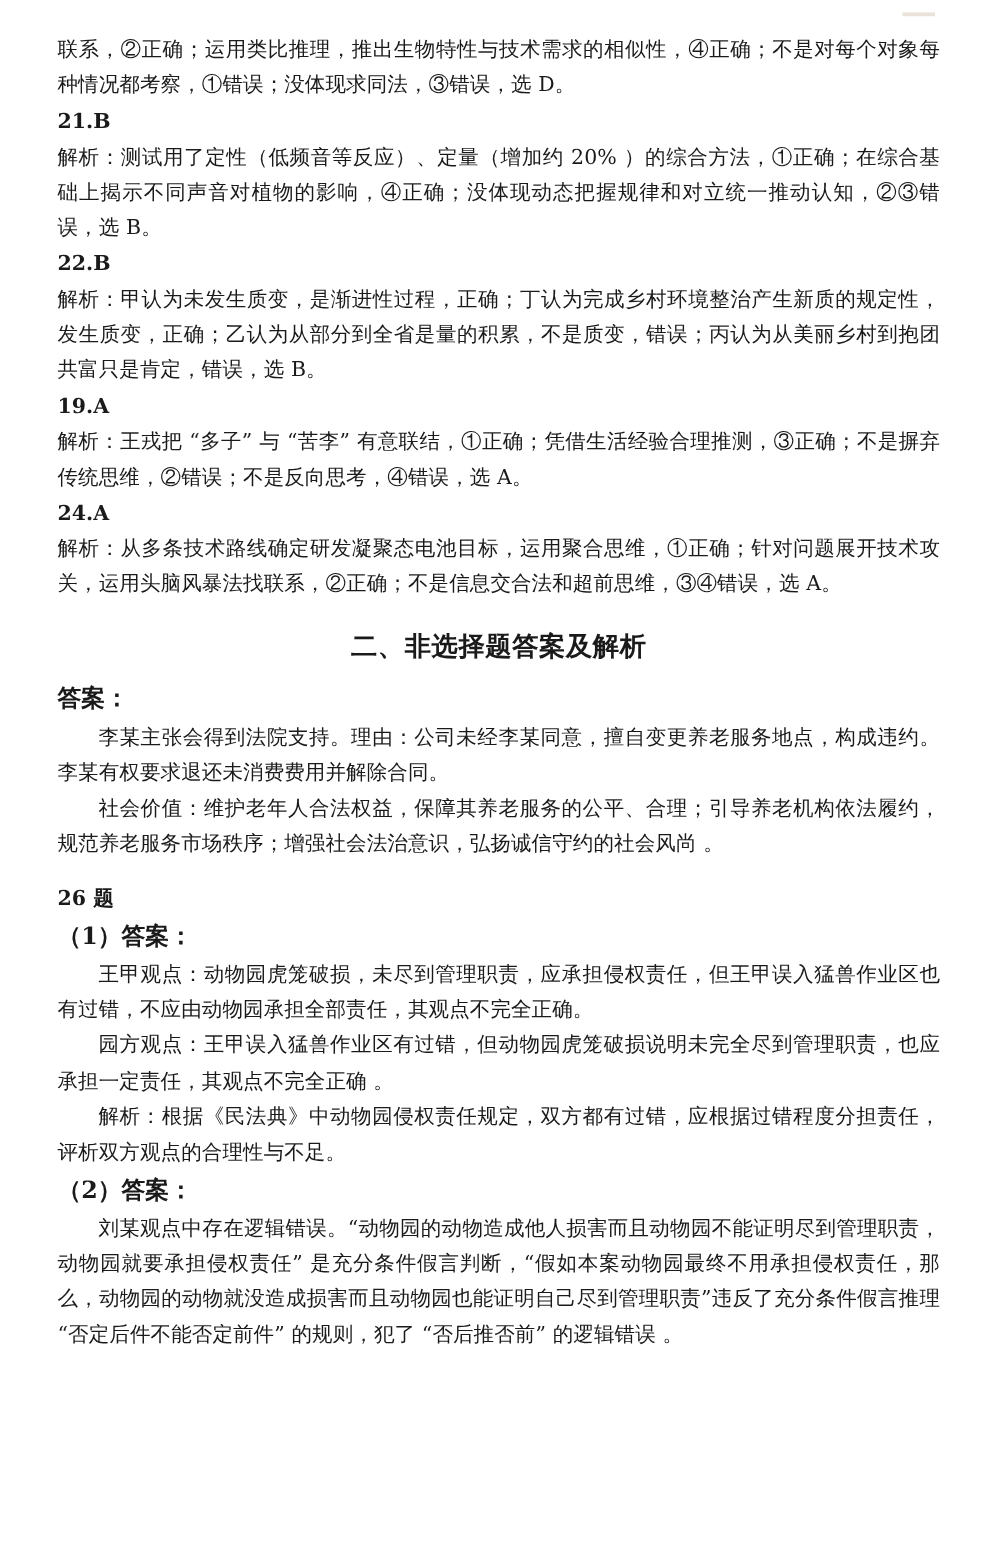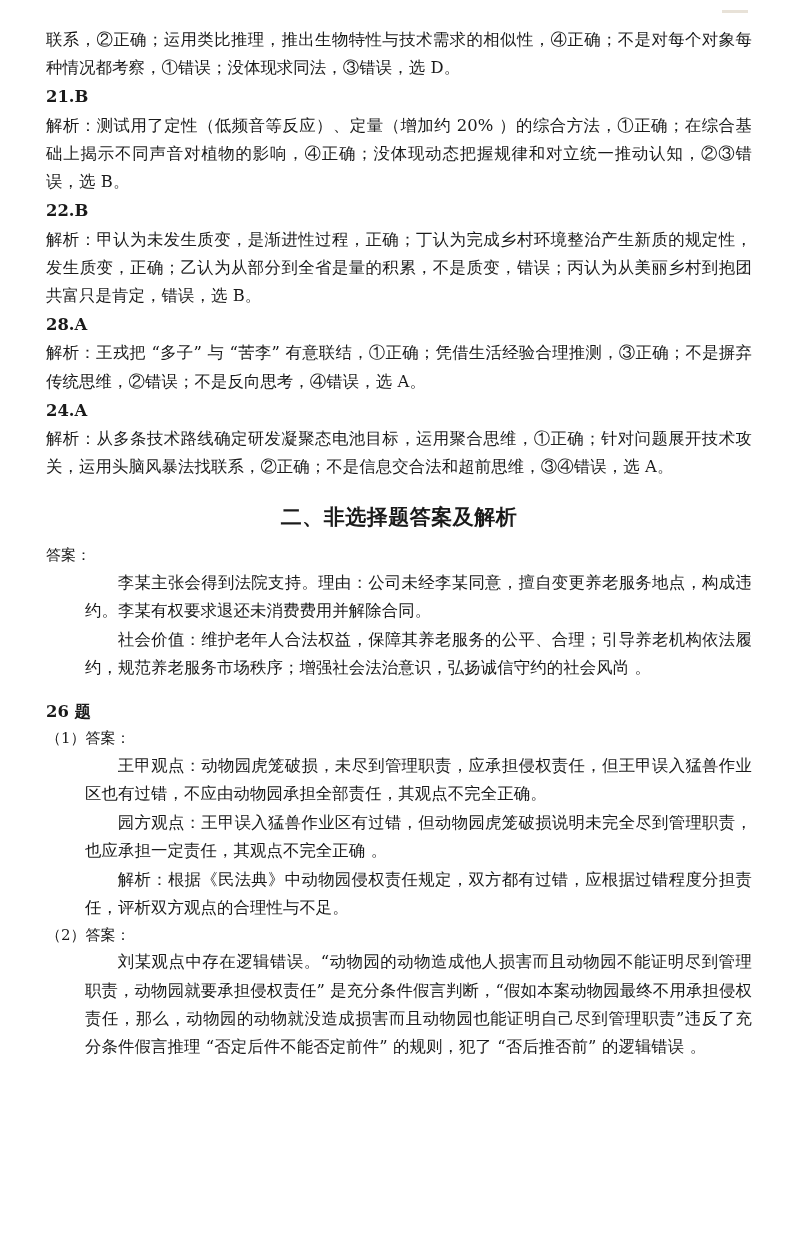--- a/index.html
+++ b/index.html
@@ -31,60 +31,60 @@
   }
   .para {
     font-size: 16.4px;
     line-height: 1.72;
     text-align: justify;
     margin: 0 0 0.5px 0;
     letter-spacing: 0.1px;
   }
   .indent {
     text-indent: 2em;
-    margin-left: 39px;
   }
   .qnum {
     font-size: 16.4px;
     line-height: 1.72;
     margin: 1px 0 0 0;
     font-weight: bold;
   }
   .section-title {
     font-size: 21px;
     font-weight: bold;
     line-height: 1.6;
     margin: 18px 0 10px 0;
     letter-spacing: 0.5px;
     text-align: center;
   }
   .block-gap {
     height: 14px;
   }
   .sub-label {
-    font-size: 15px;
+    font-size: 19px;
     line-height: 1.72;
     margin: 0;
+    font-weight: bold;
   }
 </style>
 </head>
 <body>
 
 <div class="page">
   <div class="topmark"></div>
 
   <p class="para">联系，②正确；运用类比推理，推出生物特性与技术需求的相似性，④正确；不是对每个对象每种情况都考察，①错误；没体现求同法，③错误，选 D。</p>
 
   <p class="qnum">21.B</p>
   <p class="para">解析：测试用了定性（低频音等反应）、定量（增加约 20% ）的综合方法，①正确；在综合基础上揭示不同声音对植物的影响，④正确；没体现动态把握规律和对立统一推动认知，②③错误，选 B。</p>
 
   <p class="qnum">22.B</p>
   <p class="para">解析：甲认为未发生质变，是渐进性过程，正确；丁认为完成乡村环境整治产生新质的规定性，发生质变，正确；乙认为从部分到全省是量的积累，不是质变，错误；丙认为从美丽乡村到抱团共富只是肯定，错误，选 B。</p>
 
-  <p class="qnum">28.A</p>
+  <p class="qnum">19.A</p>
   <p class="para">解析：王戎把 “多子” 与 “苦李” 有意联结，①正确；凭借生活经验合理推测，③正确；不是摒弃传统思维，②错误；不是反向思考，④错误，选 A。</p>
 
   <p class="qnum">24.A</p>
   <p class="para">解析：从多条技术路线确定研发凝聚态电池目标，运用聚合思维，①正确；针对问题展开技术攻关，运用头脑风暴法找联系，②正确；不是信息交合法和超前思维，③④错误，选 A。</p>
 
   <h2 class="section-title">二、非选择题答案及解析</h2>
 
   <p class="sub-label">答案：</p>
   <p class="para indent">李某主张会得到法院支持。理由：公司未经李某同意，擅自变更养老服务地点，构成违约。李某有权要求退还未消费费用并解除合同。</p>
   <p class="para indent">社会价值：维护老年人合法权益，保障其养老服务的公平、合理；引导养老机构依法履约，规范养老服务市场秩序；增强社会法治意识，弘扬诚信守约的社会风尚 。</p>

